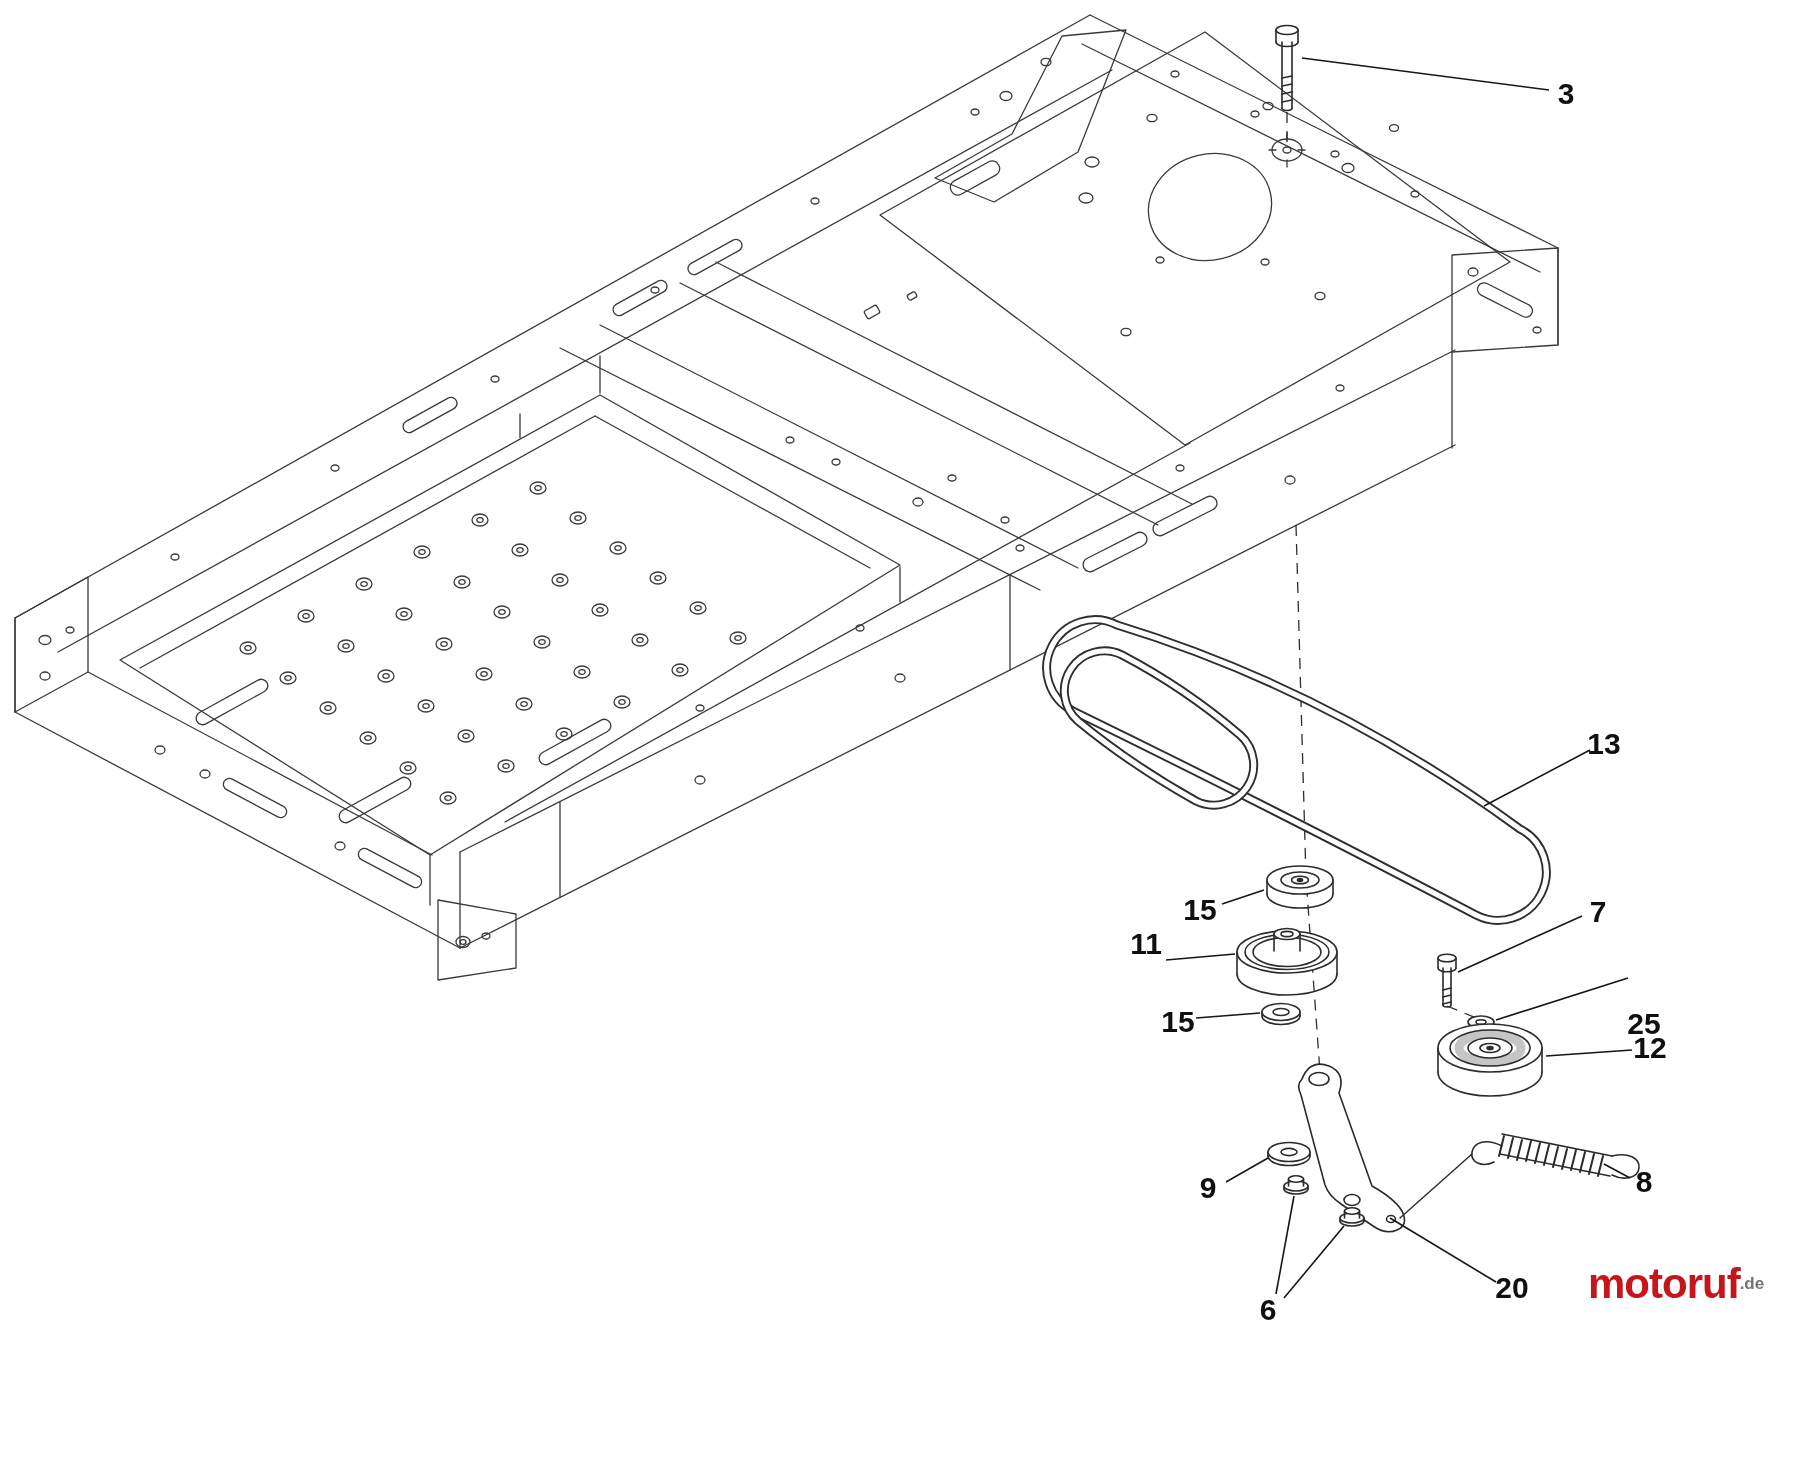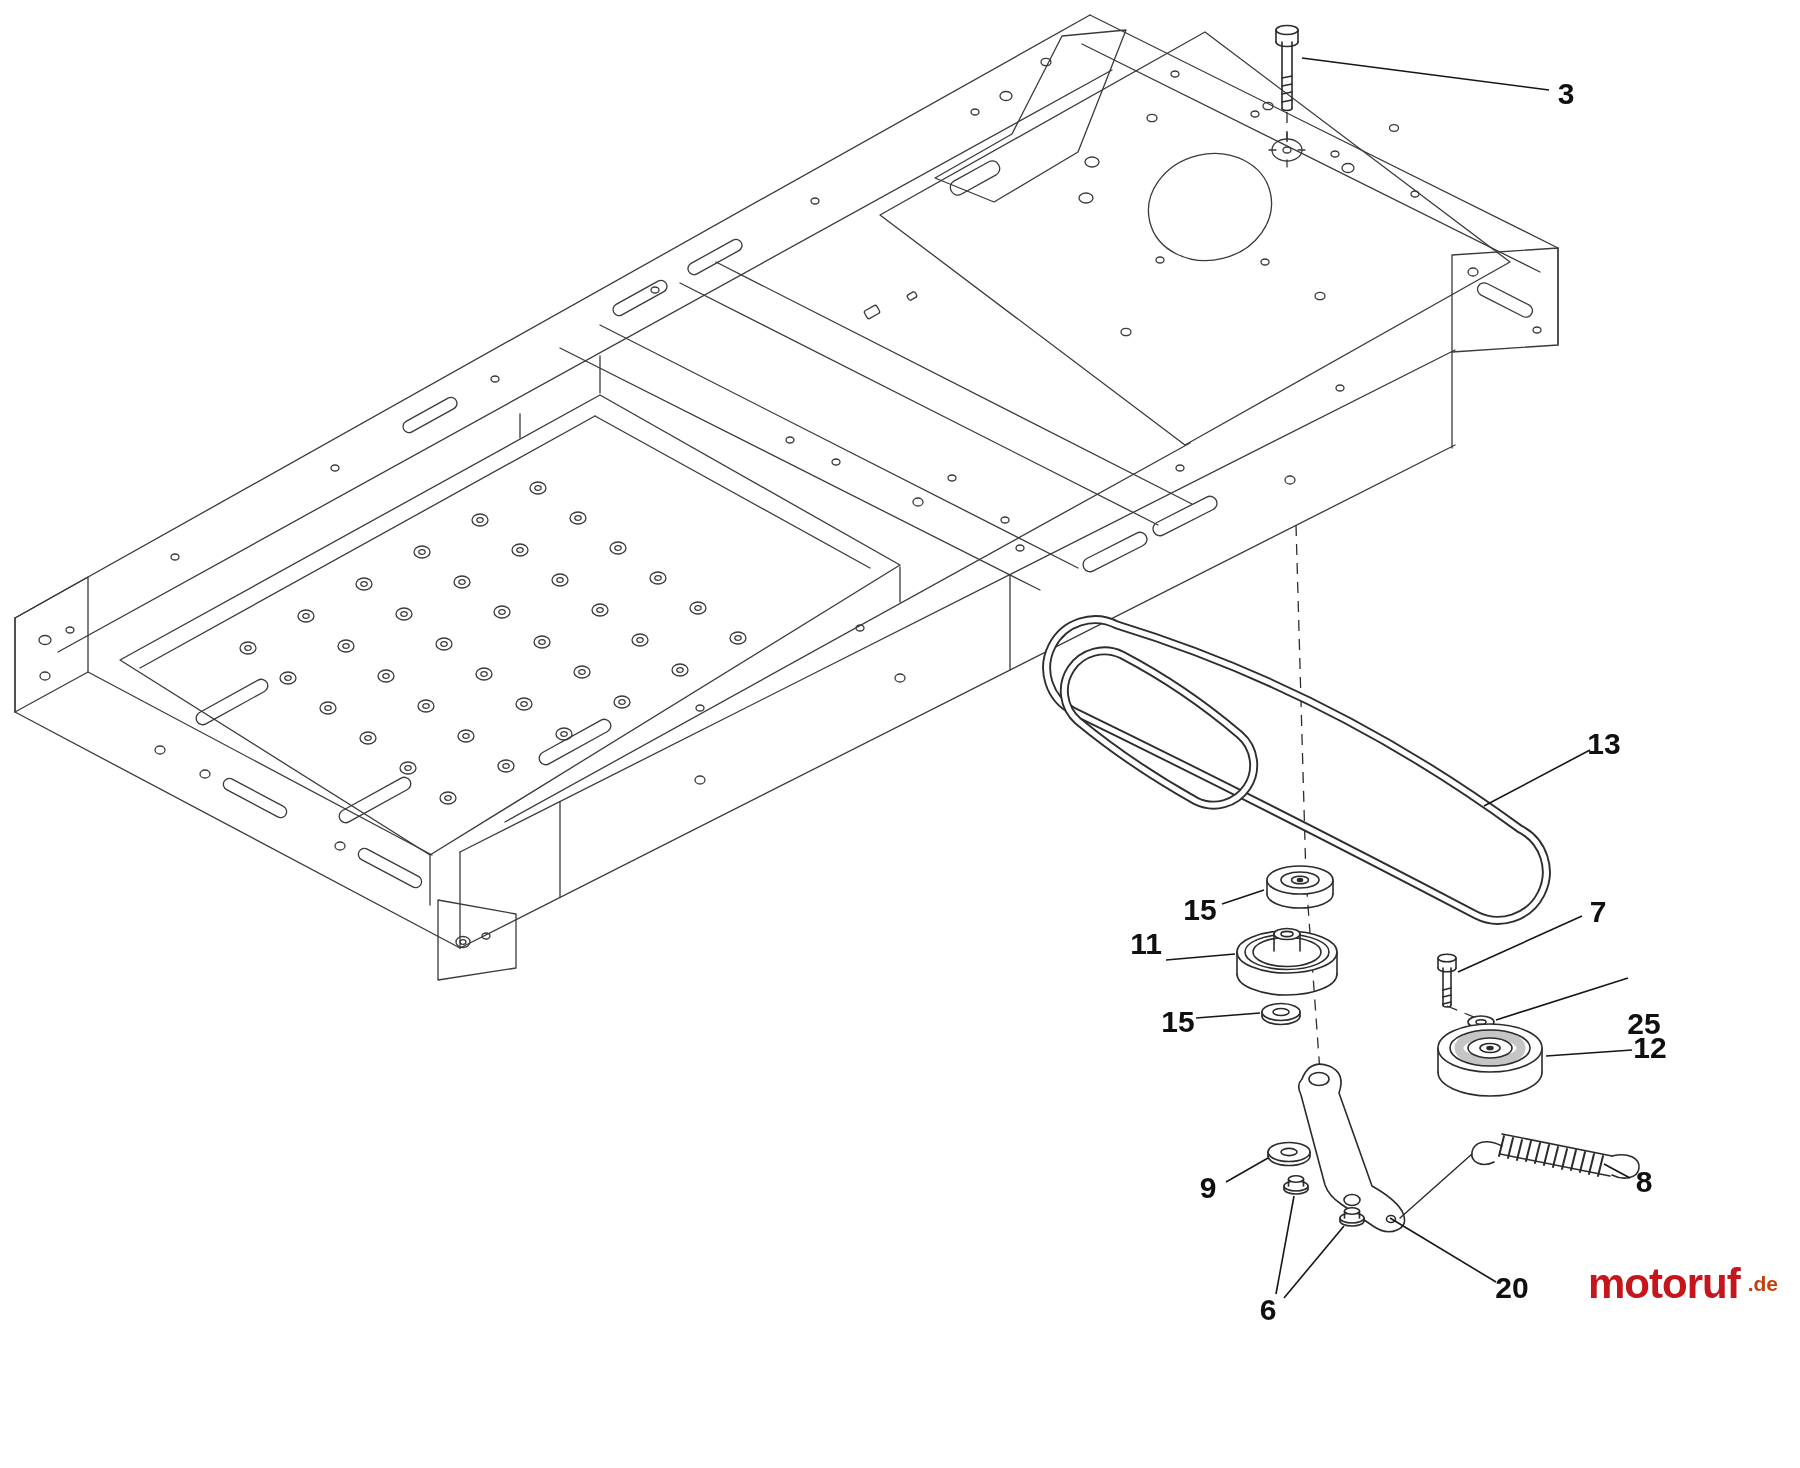--- a/index.html
+++ b/index.html
@@ -12,21 +12,21 @@
   .dash{fill:none;stroke:#2e2e2e;stroke-width:1.3;stroke-dasharray:11 8;}
   .belt-outer{fill:none;stroke:#2e2e2e;stroke-width:9;stroke-linejoin:round;}
   .belt-inner{fill:none;stroke:#ffffff;stroke-width:5.2;stroke-linejoin:round;}
   .leader{stroke:#161616;stroke-width:1.6;}
   .coil{stroke:#2b2b2b;stroke-width:2;}
   .shade{fill:none;stroke:#666;stroke-width:9;opacity:.38;}
   .callout{position:absolute;transform:translate(-50%,-50%);font-size:30px;font-weight:bold;
            color:#101010;white-space:nowrap;}
   .watermark{position:absolute;left:1588px;top:1260px;display:flex;align-items:center;}
   .wm-brand{font-size:42px;font-weight:bold;color:#c4161c;letter-spacing:-1px;}
-  .wm-tld{font-size:21px;font-weight:bold;color:#c2410c;margin-left:8px;}
+  .wm-tld{font-size:17px;font-weight:bold;color:#737373;}
 </style>
 </head>
 <body>
 
 <div class="stage">
 <svg width="1800" height="1468" viewBox="0 0 1800 1468">
   <defs>
     <g id="dimple">
           <ellipse rx="8" ry="6" class="ln"></ellipse>
           <ellipse rx="3.2" ry="2.4" class="ln"></ellipse>

